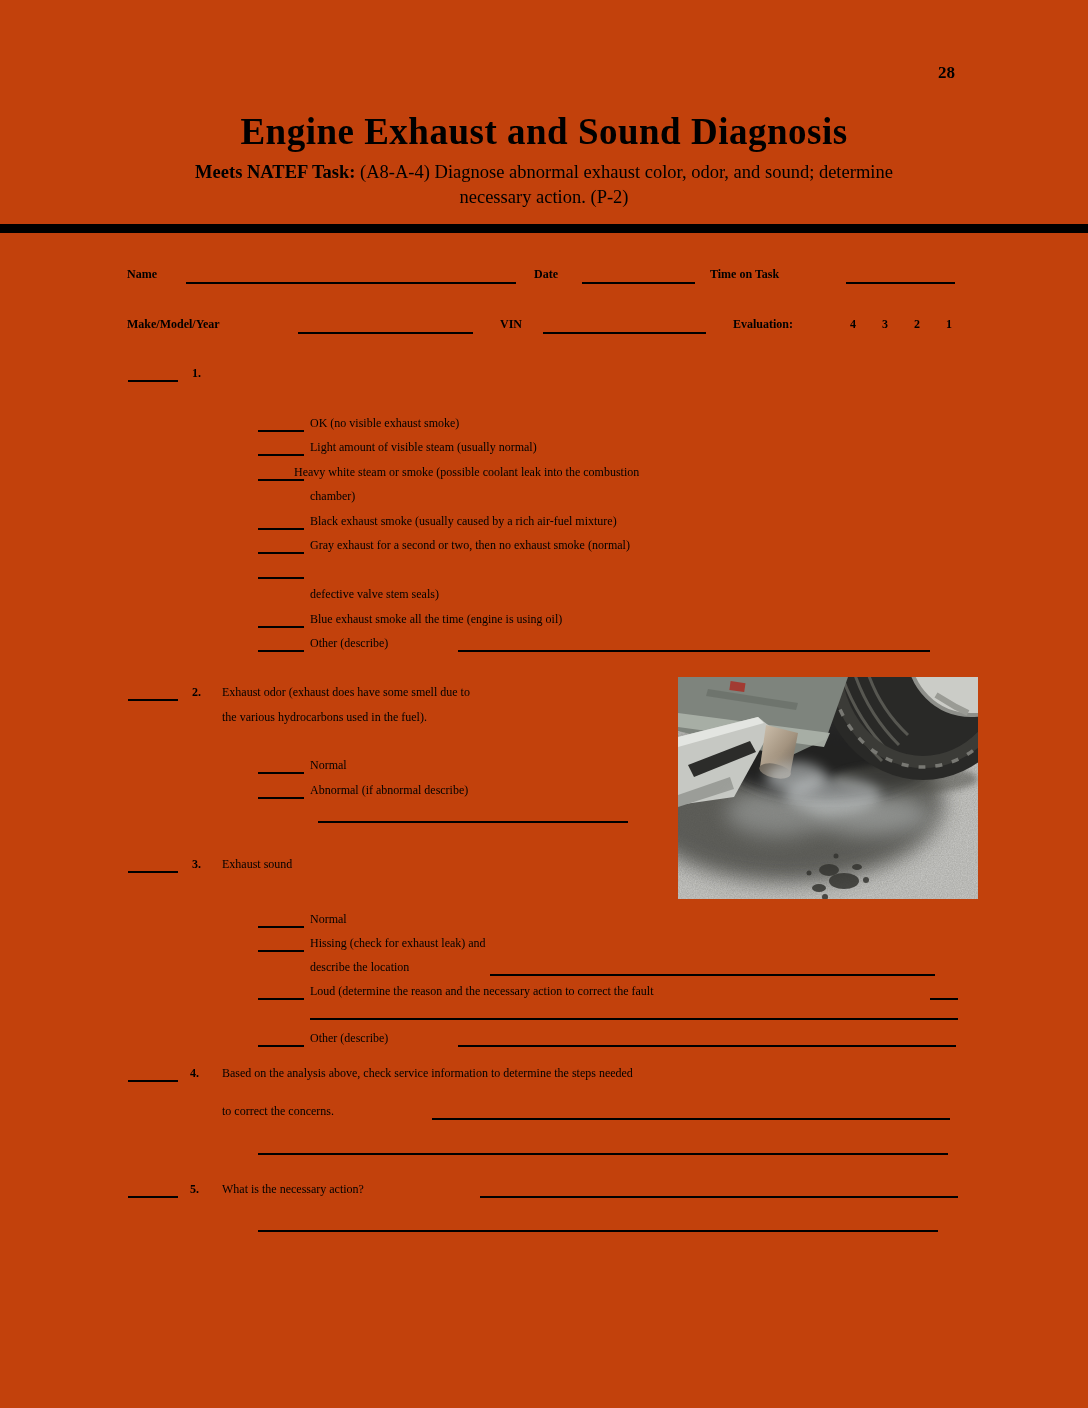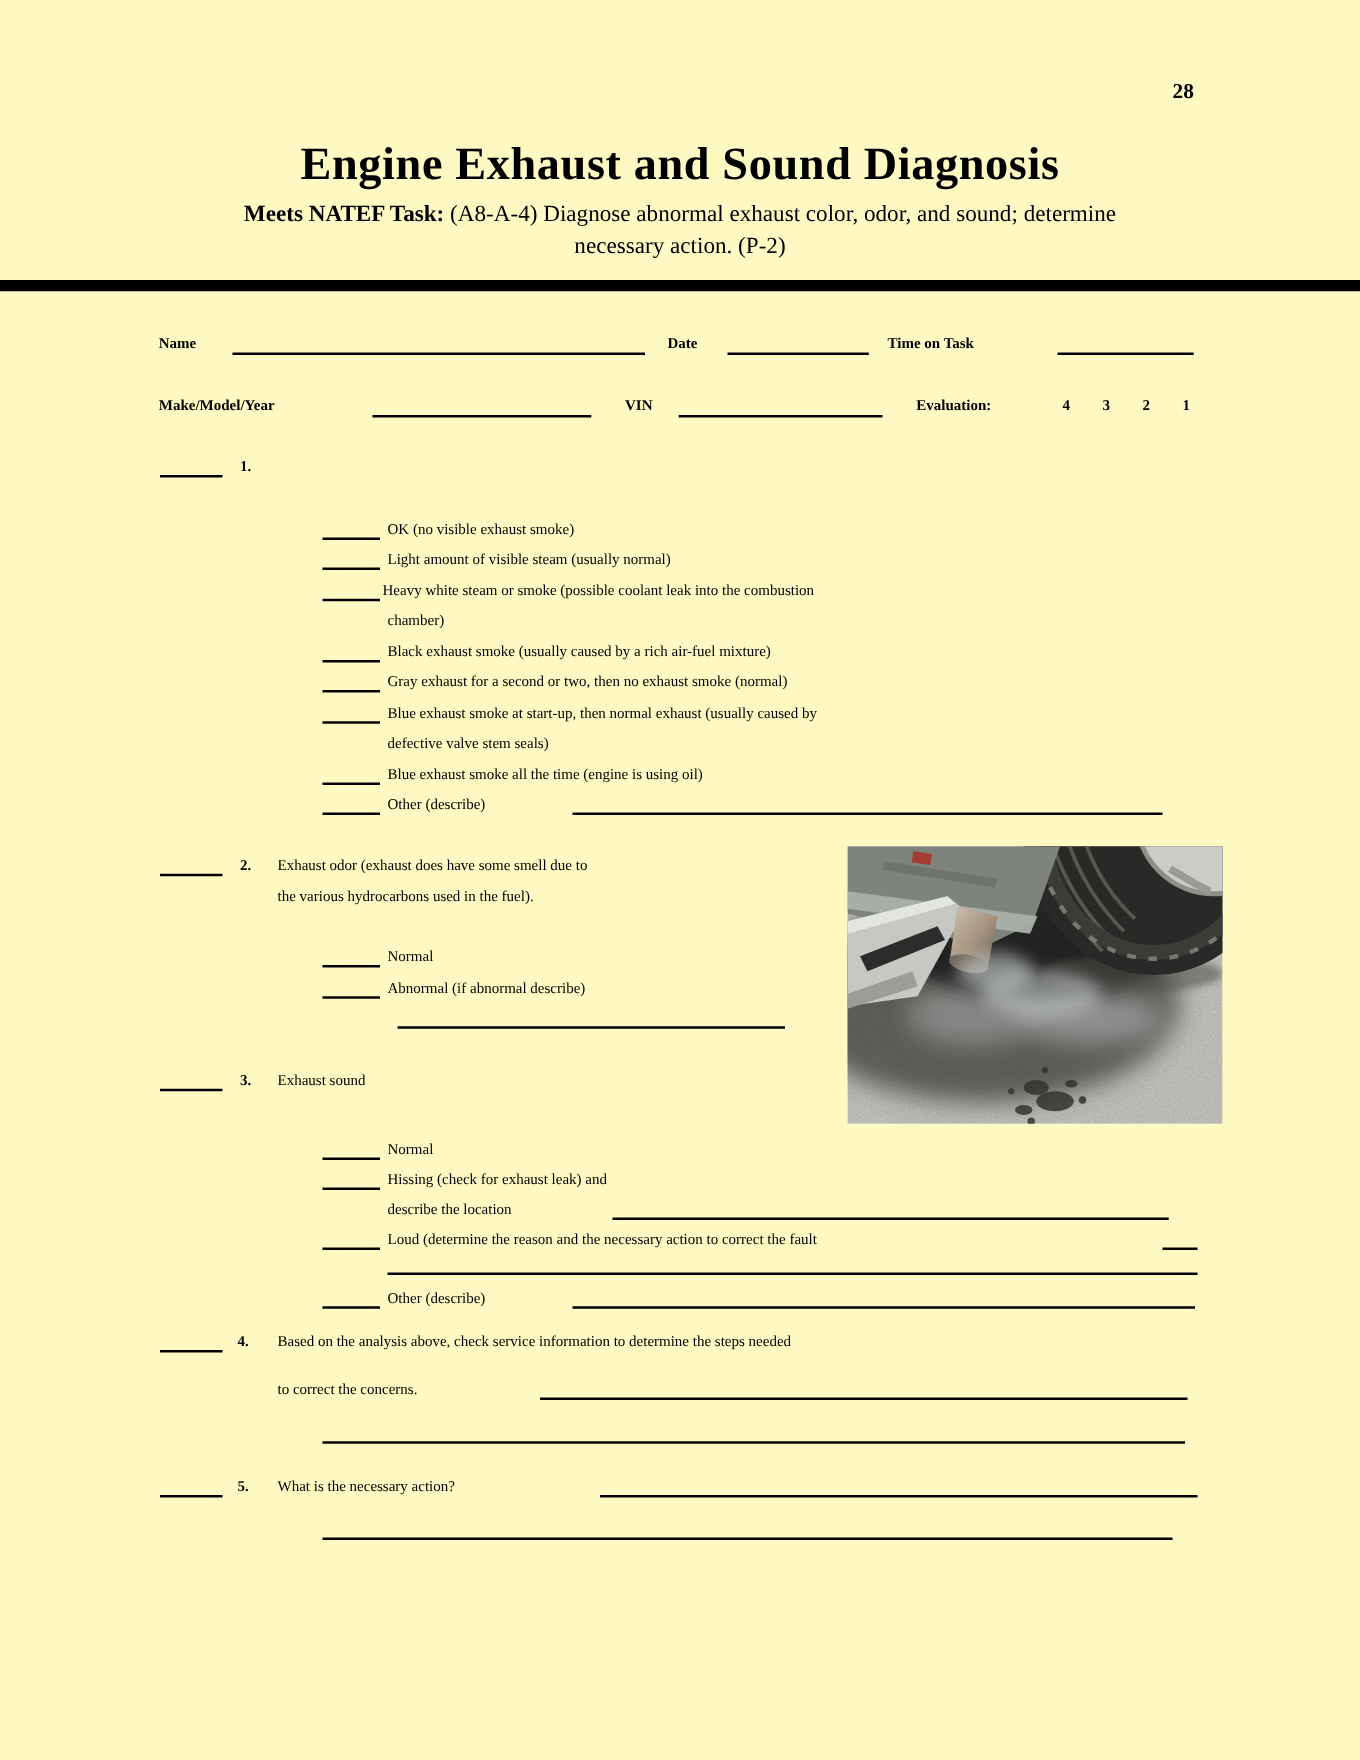--- a/index.html
+++ b/index.html
@@ -1,16 +1,16 @@
 <!DOCTYPE html>
 <html><head>
 <meta charset="utf-8">
 <style>
   html,body{margin:0;padding:0;background:#7d7d7d;}
-  .page{position:relative;width:1088px;height:1408px;background:#fef9c3;overflow:hidden;
+  .page{position:relative;width:1088px;height:1408px;background:#c2410c;overflow:hidden;
         font-family:"Liberation Serif","DejaVu Serif",serif;color:#000;}
   .abs{position:absolute;}
   .t{font-size:12px;line-height:22px;white-space:nowrap;}
   .b{font-weight:bold;}
   .pagenum{font-size:17px;font-weight:bold;}
   .title{width:100%;text-align:center;font-size:37px;font-weight:bold;letter-spacing:0.5px;}
   .sub{width:100%;text-align:center;font-size:18.5px;}
   .rule{left:0;width:100%;height:9px;background:#000;}
   .blank{display:block;height:16px;border-bottom:2px solid #000;}
   .hline{display:block;height:0;border-top:2px solid #000;}
@@ -46,31 +46,30 @@
   <span class="abs blank" style="left:128px;top:364px;width:50px"></span>
   <span class="abs t b" style="left:192px;top:362px">1.</span>
 
   <span class="abs blank" style="left:258px;top:414px;width:46px"></span>
   <span class="abs t" style="left:310px;top:412px">OK (no visible exhaust smoke)</span>
 
   <span class="abs blank" style="left:258px;top:438px;width:46px"></span>
   <span class="abs t" style="left:310px;top:436px">Light amount of visible steam (usually normal)</span>
 
   <span class="abs blank" style="left:258px;top:463px;width:46px"></span>
-  <span class="abs t" style="left:306px;top:461px">Heavy white steam or smoke (possible coolant leak into the combustion</span>
+  <span class="abs t" style="left:294px;top:461px">Heavy white steam or smoke (possible coolant leak into the combustion</span>
   <span class="abs t" style="left:310px;top:485px">chamber)</span>
 
   <span class="abs blank" style="left:258px;top:512px;width:46px"></span>
   <span class="abs t" style="left:310px;top:510px">Black exhaust smoke (usually caused by a rich air-fuel mixture)</span>
 
   <span class="abs blank" style="left:258px;top:536px;width:46px"></span>
   <span class="abs t" style="left:310px;top:534px">Gray exhaust for a second or two, then no exhaust smoke (normal)</span>
 
   <span class="abs blank" style="left:258px;top:561px;width:46px"></span>
-  <span class="abs t" style="left:310px;top:559px">Blue exhaust smoke at start-up, then normal exhaust (usually caused by</span>
   <span class="abs t" style="left:310px;top:583px">defective valve stem seals)</span>
 
   <span class="abs blank" style="left:258px;top:610px;width:46px"></span>
   <span class="abs t" style="left:310px;top:608px">Blue exhaust smoke all the time (engine is using oil)</span>
 
   <span class="abs blank" style="left:258px;top:634px;width:46px"></span>
   <span class="abs t" style="left:310px;top:632px">Other (describe)</span>
   <span class="abs blank" style="left:458px;top:634px;width:472px"></span>
 
   <span class="abs blank" style="left:128px;top:683px;width:50px"></span>

